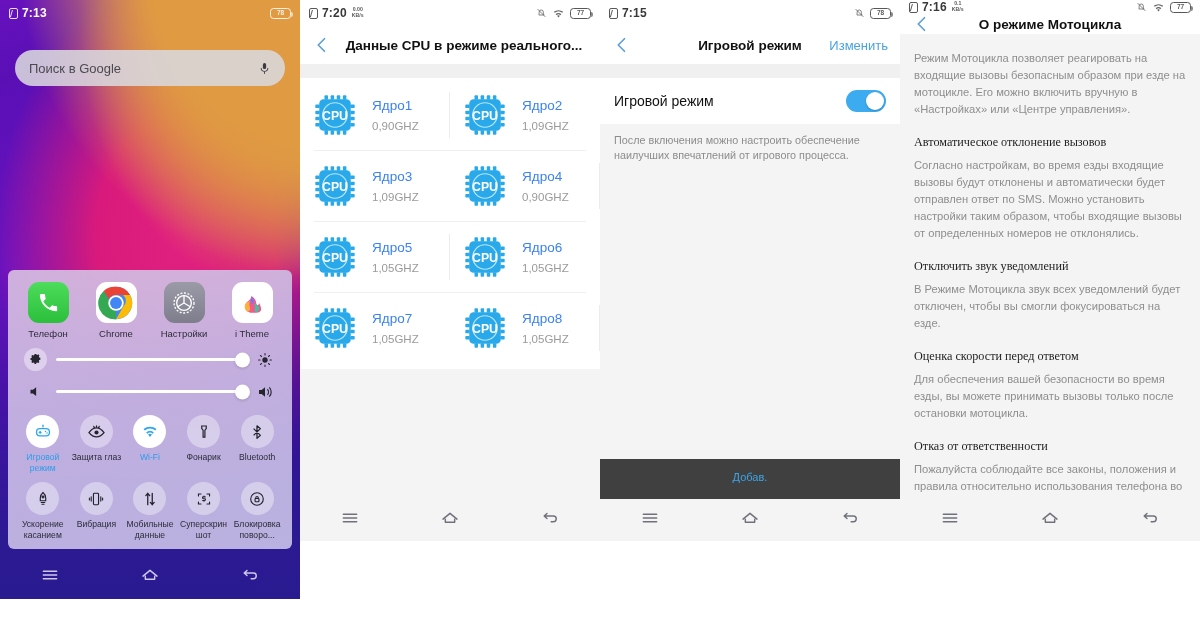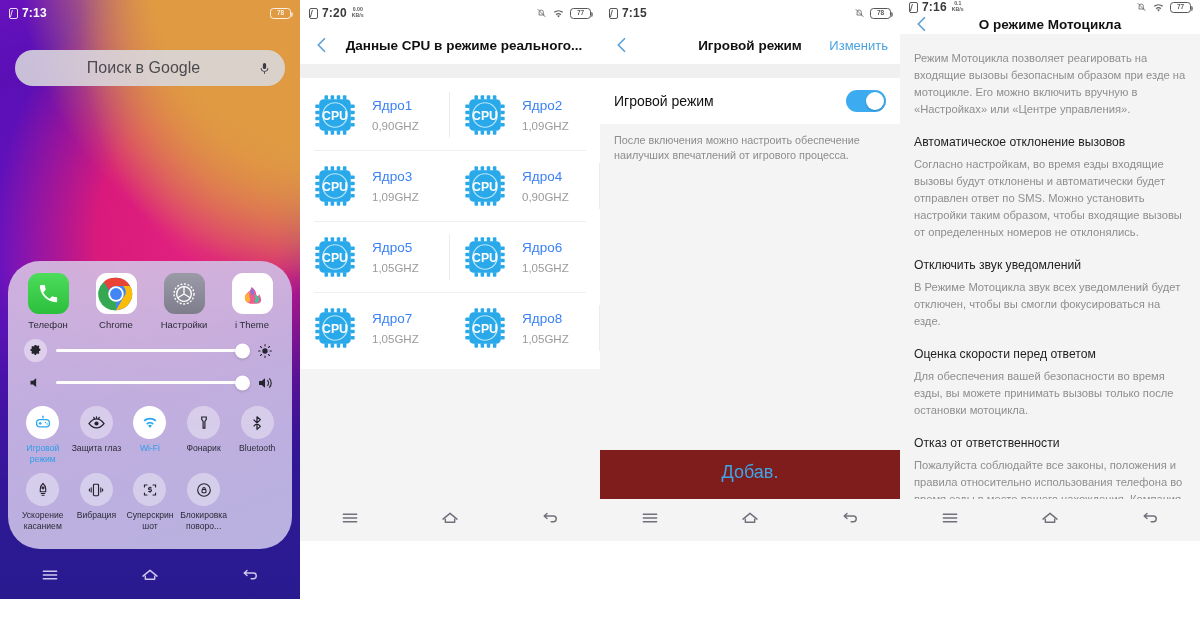--- a/index.html
+++ b/index.html
@@ -61,27 +61,27 @@
   }
   .wall-bottom {
     position: absolute; left: 0; right: 0; bottom: 0; height: 330px;
     background: linear-gradient(180deg, rgba(60,20,160,0) 0%, rgba(48,18,150,.55) 35%, #2b1a92 82%, #2a1a90 100%);
   }
   .searchbar {
     position: absolute; left: 15px; right: 15px; top: 50px; height: 36px;
     background: rgba(218,216,222,.88); border-radius: 18px;
     display: flex; align-items: center; padding: 0 14px;
   }
-  .searchbar .ph { font-size: 16px; color: #4a4a50; flex: 1; text-align: center; }
+  .searchbar .ph { font-size: 13px; color: #4a4a50; flex: 1; }
   .mic-ic { width: 13px; height: 17px; }
 
   .cc-panel {
     position: absolute; left: 8px; right: 8px; bottom: 50px;
     background: linear-gradient(160deg, rgba(214,188,224,.93) 0%, rgba(201,186,228,.93) 45%, rgba(196,190,230,.93) 100%);
-    border-radius: 32px; padding: 12px 6px 9px;
+    border-radius: 6px; padding: 12px 6px 0;
     backdrop-filter: blur(8px);
   }
   .cc-apps { display: flex; }
   .cc-app { flex: 1; text-align: center; }
   .app-ic {
     width: 41px; height: 41px; border-radius: 11px; margin: 0 auto 5px;
     display: flex; align-items: center; justify-content: center;
   }
   .cc-app .lbl { font-size: 9.5px; color: #2c2c38; }
   .ic-phone { background: linear-gradient(180deg,#4ddc5b,#2bbf3c); }
@@ -174,31 +174,31 @@
     position: absolute; right: 2px; top: 2px; width: 18px; height: 18px;
     border-radius: 50%; background: #fff;
     box-shadow: 0 1px 2px rgba(0,0,0,.2);
   }
   .gm-desc {
     padding: 9px 14px 14px; font-size: 10.8px; line-height: 15px; color: #8c8c8c;
     background: #f4f4f4;
   }
   .gm-spacer { flex: 1; background: #f4f4f4; }
   .gm-add {
-    background: #7f1d1d; text-align: center; padding: 12px 0 16px;
-    font-size: 18px; color: #3ca6e8;
+    background: #404040; text-align: center; padding: 12px 0 16px;
+    font-size: 11px; color: #3ca6e8;
   }
 
   
   .moto-body { padding: 16px 14px 0; background: #f4f4f4; }
   .moto-p {
     font-size: 11.2px; line-height: 17px; color: #8e8e8e; margin-bottom: 17px;
   }
   .moto-h {
-    font-size: 12.2px; color: #1e1e1e; margin-bottom: 7px;
+    font-size: 12.2px; color: #1e1e1e; margin-bottom: 7px; font-family: Liberation Serif, serif;
   }
   .navbar-light {
     position: absolute; left: 0; right: 0; bottom: 0; height: 42px;
     display: flex; align-items: center; justify-content: space-around;
     color: #70707a; background: #f4f4f4;
   }
   .col { display: flex; flex-direction: column; height: 541px; }
 </style>
 </head>
 <body>
@@ -388,20 +388,29 @@
         <div class="tile">
           <div class="tile-ic">
             <svg viewBox="0 0 24 24" width="18" height="18" fill="none" stroke="currentColor" stroke-width="1.5" stroke-linecap="round">
               <rect x="8.6" y="4.4" width="6.8" height="15.2" rx="1.2"></rect>
               <path d="M5.6 9.2v5.6M3.2 10.6v2.8M18.4 9.2v5.6M20.8 10.6v2.8"></path>
             </svg>
           </div>
           <div class="lbl">Вибрация</div>
         </div>
 
+        <div class="tile">
+          <div class="tile-ic">
+            <svg viewBox="0 0 24 24" width="18" height="18" fill="none" stroke="currentColor" stroke-width="1.7" stroke-linecap="round" stroke-linejoin="round">
+              <path d="M9 4.4v15.2M9 4.4L6.4 7.4M9 4.4l2.6 3"></path>
+              <path d="M15 19.6V4.4M15 19.6l-2.6-3M15 19.6l2.6-3"></path>
+            </svg>
+          </div>
+          <div class="lbl">Мобильные данные</div>
+        </div>
 
         <div class="tile">
           <div class="tile-ic">
             <svg viewBox="0 0 24 24" width="18" height="18" fill="none" stroke="currentColor" stroke-width="1.5" stroke-linecap="round">
               <path d="M4.6 8V5.4H8M16 5.4h3.4V8M19.4 16v2.6H16M8 18.6H4.6V16"></path>
               <path d="M13.6 9.2h-2.4a1.2 1.2 0 0 0 0 2.4h1.6a1.2 1.2 0 0 1 0 2.4h-2.6M12 8.2v1M12 14v1"></path>
             </svg>
           </div>
           <div class="lbl">Суперскриншот</div>
         </div>

